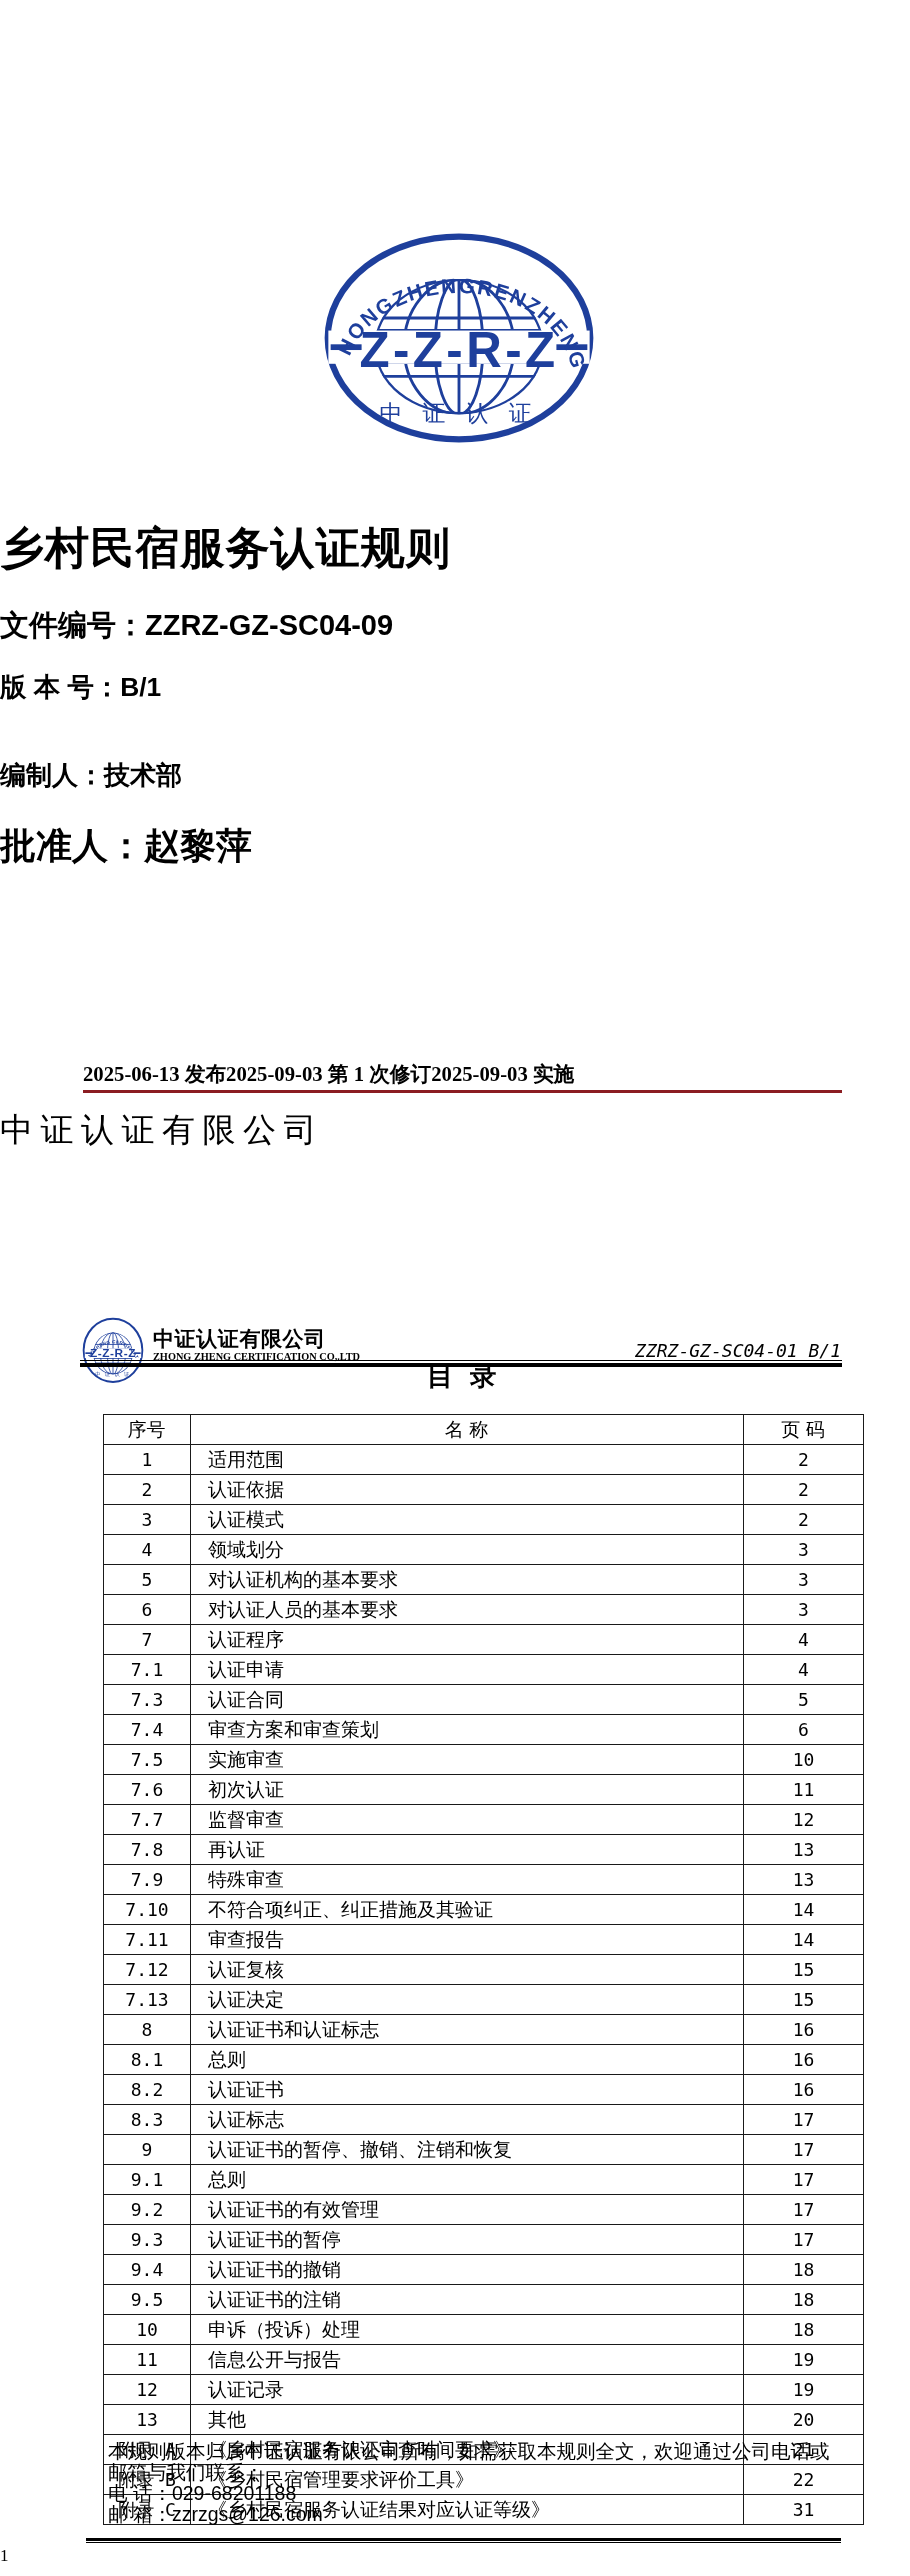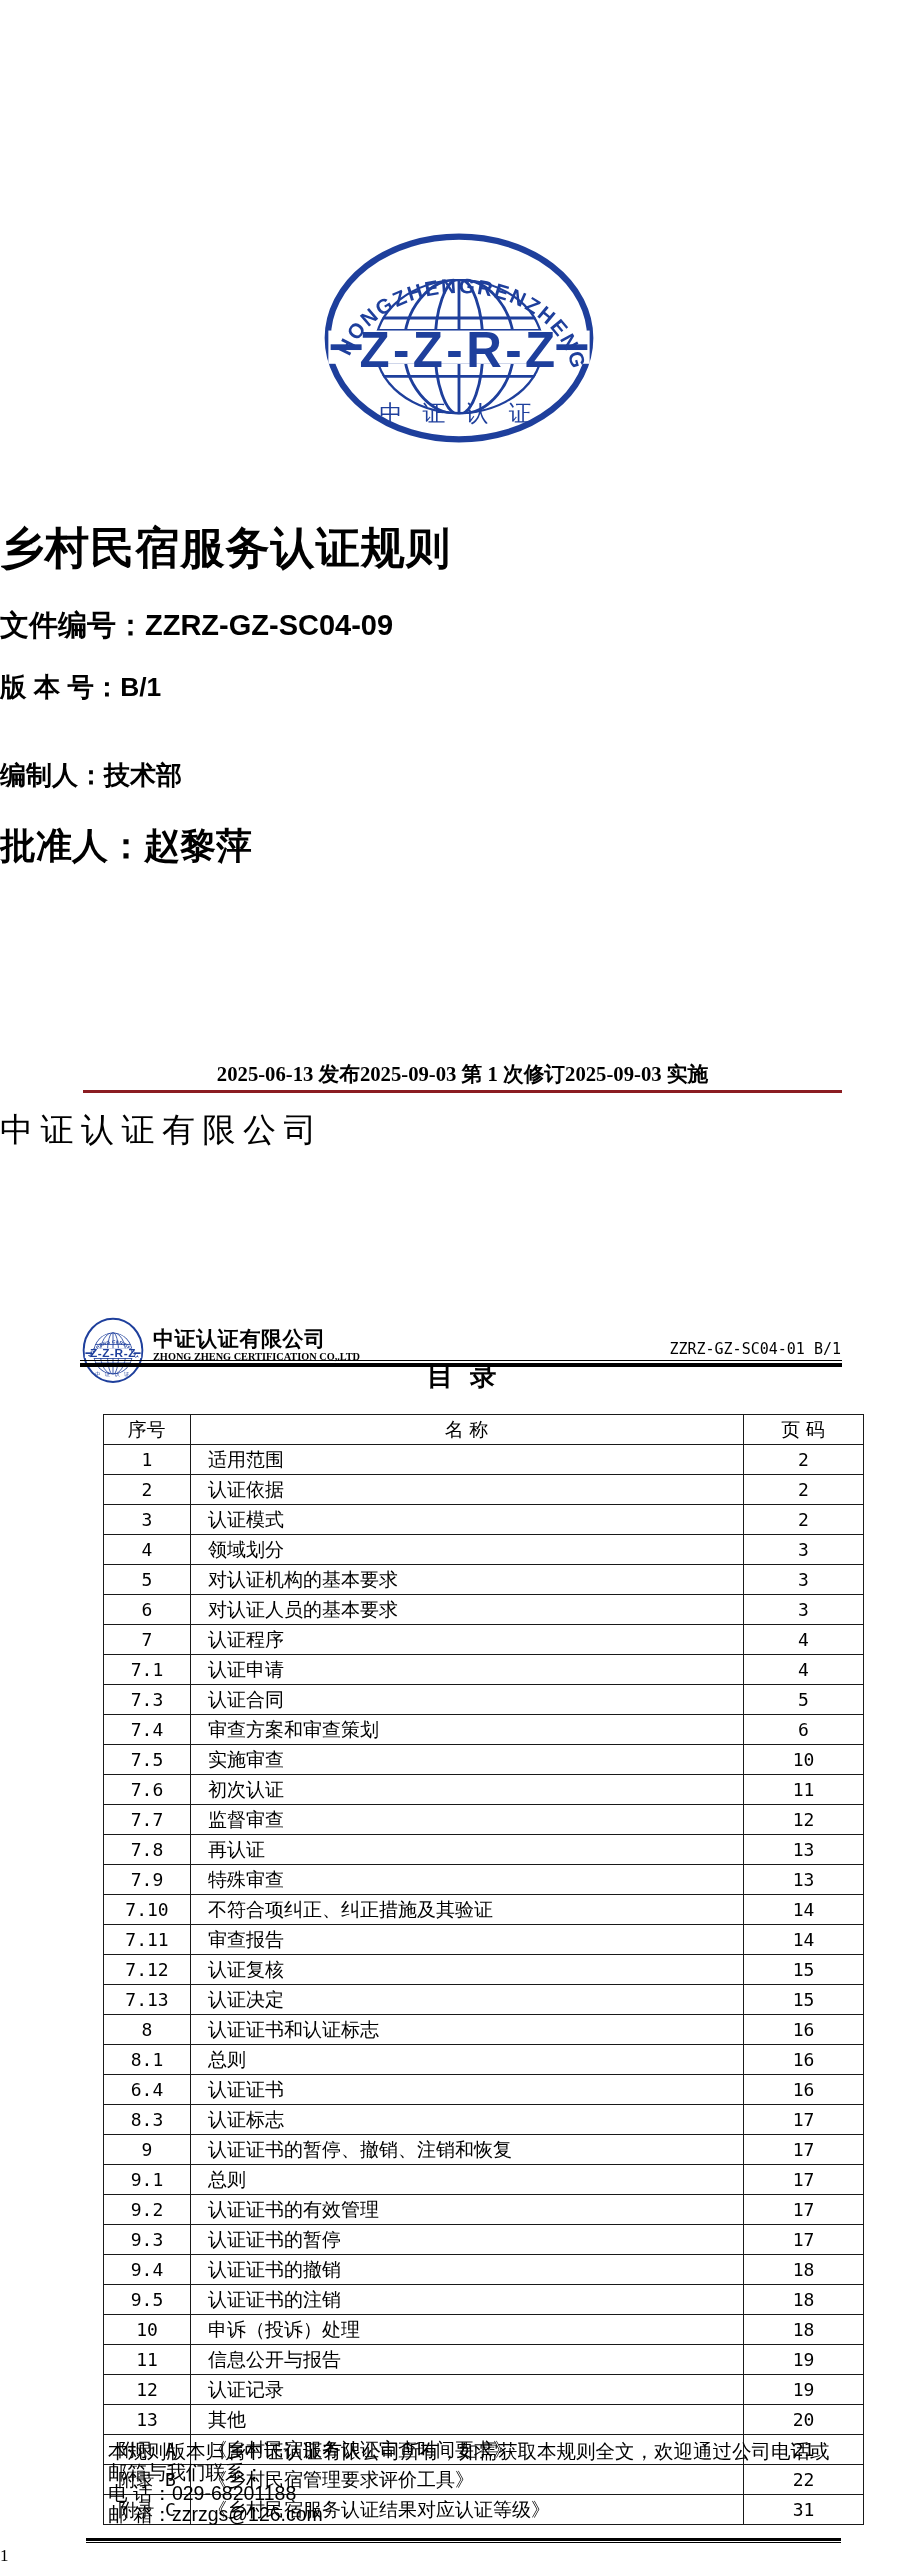--- a/index.html
+++ b/index.html
@@ -11,34 +11,34 @@
   .center{left:0;width:911px;text-align:left;}
 
   
   #big-logo{left:321px;top:232px;width:276px;height:212px;}
   #doc-title{top:519px;font-size:44px;font-weight:bold;letter-spacing:1.1px;}
   #doc-number{top:606px;font-size:29px;font-weight:bold;}
   #doc-version{top:670px;font-size:26.4px;font-weight:bold;}
   #doc-author{top:758px;font-size:26px;font-weight:bold;}
   #doc-approver{top:822px;font-size:36px;font-weight:bold;}
   #date-row{
-    left:83px;top:1060px;width:759px;display:flex;justify-content:center;
+    left:83px;top:1060px;width:759px;display:flex;justify-content:flex-start;
     font-family:"Liberation Serif", serif;font-size:20.7px;font-weight:bold;
   }
   #red-rule{left:83px;top:1090px;width:759px;height:2.9px;background:#8b1d22;}
   #company-large{top:1108px;font-size:33px;letter-spacing:7.5px;font-weight:400;}
 
   
   #small-logo{left:82px;top:1317px;width:62px;height:67px;}
   #p2-company{left:153px;top:1327px;width:402px;}
   #p2-company .cn{font-size:21px;font-weight:bold;line-height:24px;letter-spacing:0.6px;}
   #p2-company .en{font-family:"Liberation Serif", serif;font-size:10.3px;font-weight:bold;line-height:12.6px;}
   #p2-docref{
     right:70px;top:1340px;font-family:"DejaVu Sans Mono", monospace;
-    font-size:15px;letter-spacing:0px;
+    font-size:18px;letter-spacing:0px;font-style:italic;
   }
   #p2-rule{left:80px;top:1360px;width:762px;}
   #p2-rule .thin{height:1.1px;background:#000;}
   #p2-rule .gap{height:1.7px;}
   #p2-rule .thick{height:4px;background:#000;}
 
   #toc-title{left:87px;top:1359px;width:754px;text-align:center;
     font-size:26.4px;font-weight:bold;letter-spacing:4.6px;}
 
   
@@ -262,21 +262,21 @@
           <td class="col-no">8</td>
           <td class="col-name">认证证书和认证标志</td>
           <td class="col-page">16</td>
         </tr>
         <tr>
           <td class="col-no">8.1</td>
           <td class="col-name">总则</td>
           <td class="col-page">16</td>
         </tr>
         <tr>
-          <td class="col-no">6.4</td>
+          <td class="col-no">8.2</td>
           <td class="col-name">认证证书</td>
           <td class="col-page">16</td>
         </tr>
         <tr>
           <td class="col-no">8.3</td>
           <td class="col-name">认证标志</td>
           <td class="col-page">17</td>
         </tr>
         <tr>
           <td class="col-no">9</td>

